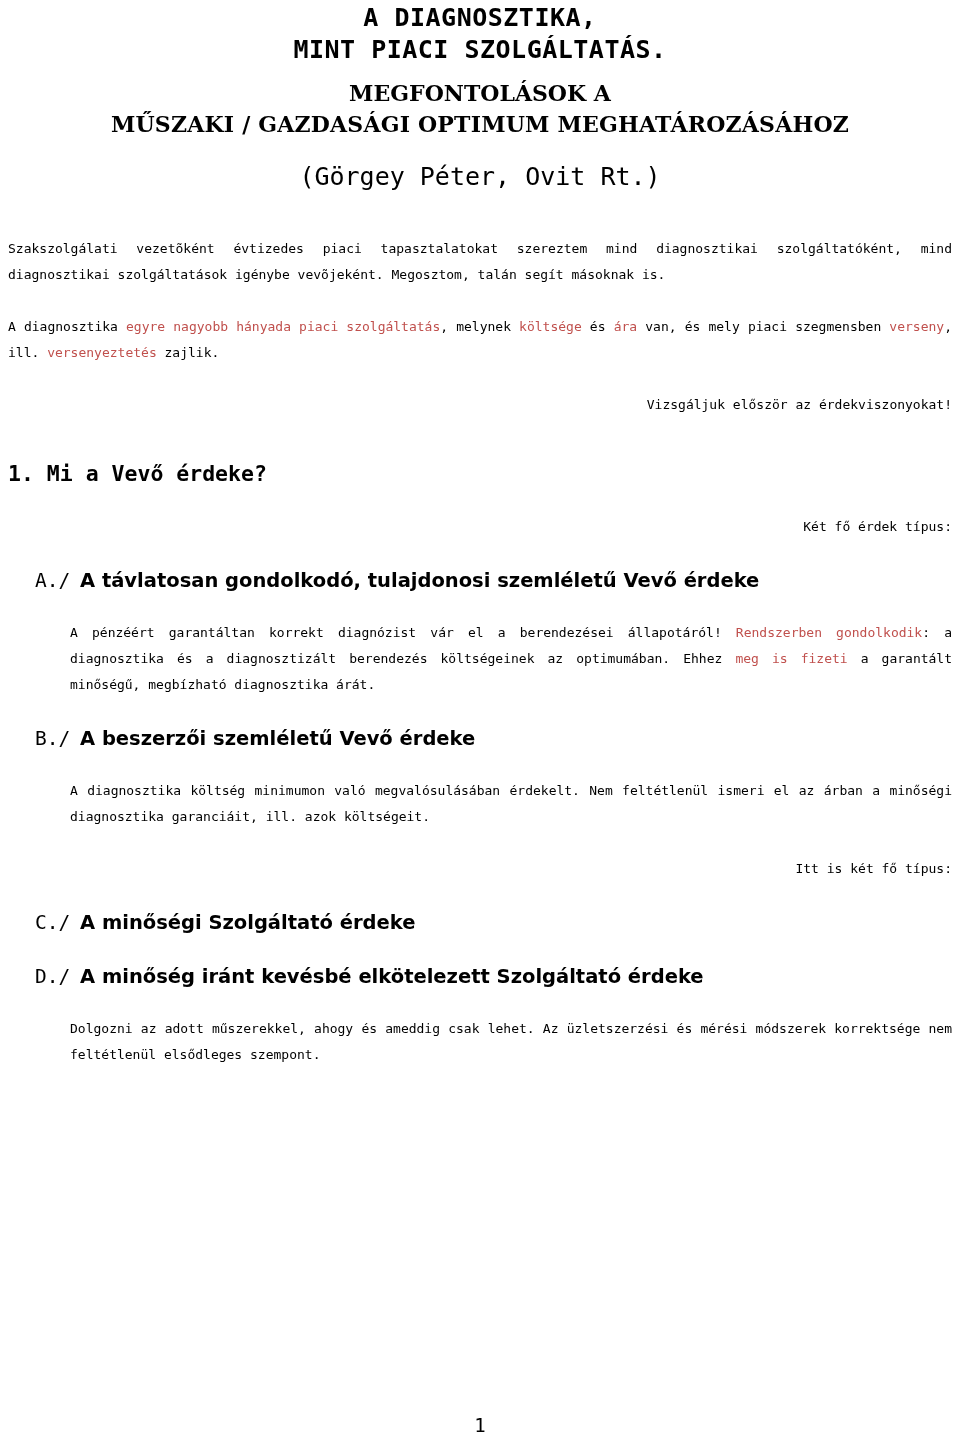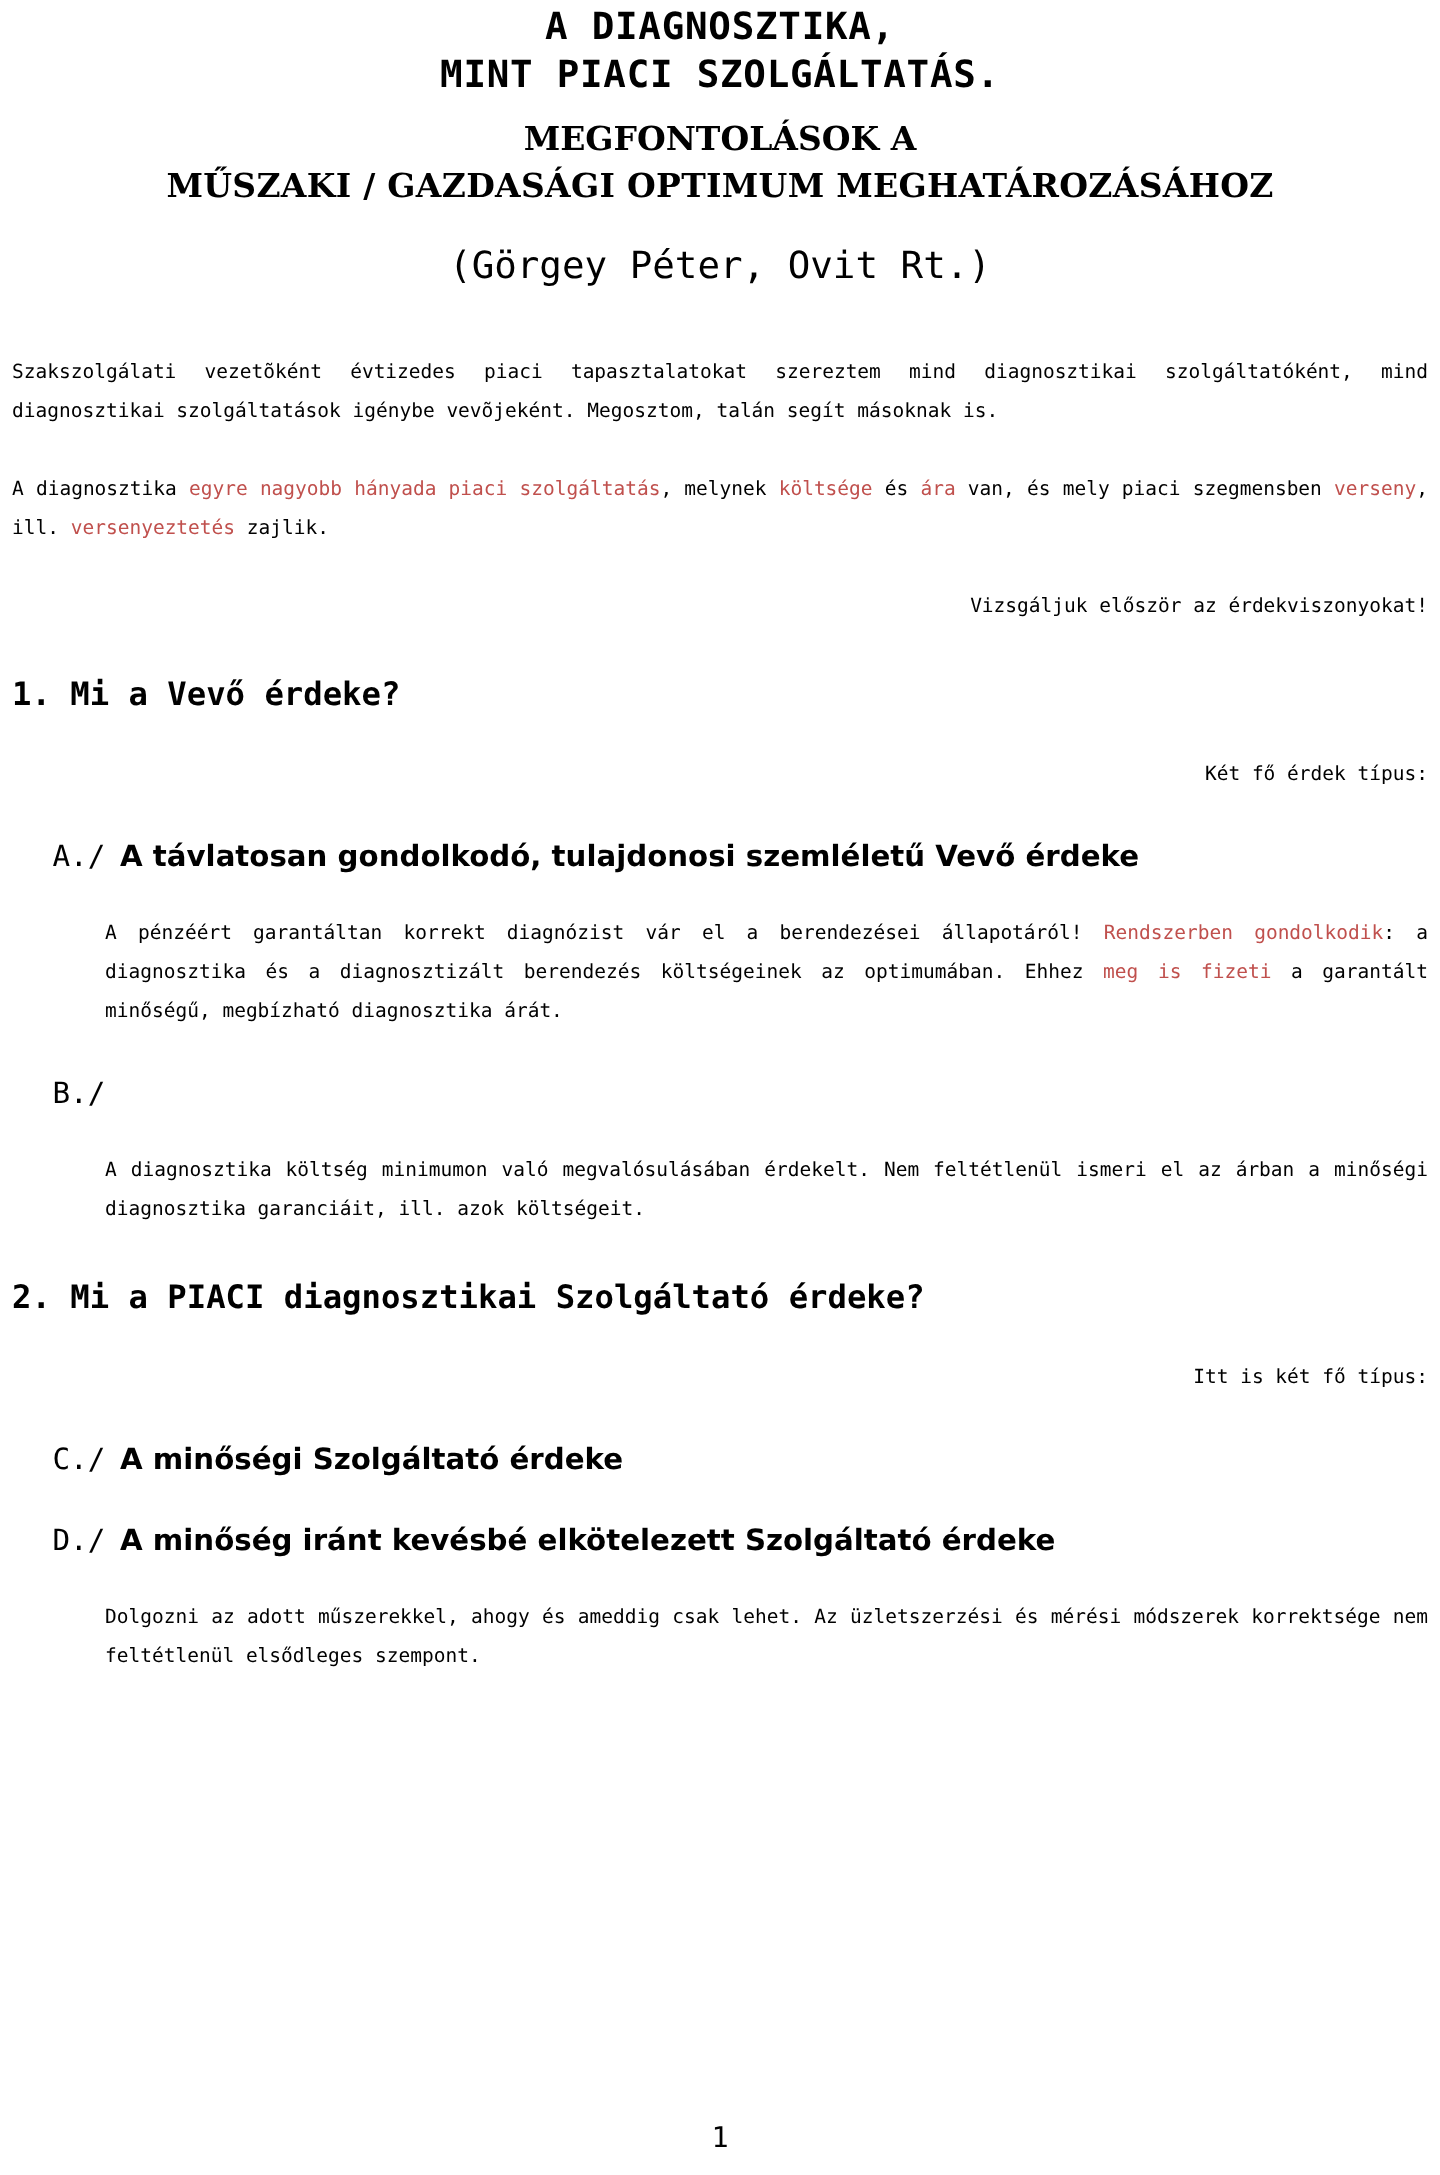--- a/index.html
+++ b/index.html
@@ -83,21 +83,21 @@
   h2.section-heading {
     font-family: "DejaVu Sans Mono", "Liberation Mono", monospace;
     font-weight: bold;
     font-size: 21.5px;
     line-height: 28px;
     margin: 0;
     padding: 0;
     letter-spacing: 0px;
     white-space: nowrap;
   }
-  h2.section-heading.gap-before { margin-top: 32px; }
+  h2.section-heading.gap-before { margin-top: 42px; }
 
   
   .lettered-heading {
     display: flex;
     align-items: baseline;
     margin-top: 28px;
   }
   .lettered-heading .marker {
     font-family: "DejaVu Sans Mono", "Liberation Mono", monospace;
     font-weight: normal;
@@ -162,25 +162,25 @@
 
     <div class="lettered-heading">
       <span class="marker">A./</span>
       <span class="heading-text">A távlatosan gondolkodó, tulajdonosi szemléletű Vevő érdeke</span>
     </div>
 
     <p class="para indent spaced"><span>A pénzéért garantáltan korrekt diagnózist vár el a berendezései állapotáról! </span><span class="red">Rendszerben gondolkodik</span><span>: a diagnosztika és a diagnosztizált berendezés költségeinek az optimumában. Ehhez </span><span class="red">meg is fizeti</span><span> a garantált minőségű, megbízható diagnosztika árát.</span></p>
 
     <div class="lettered-heading">
       <span class="marker">B./</span>
+      <span class="heading-text">A beszerzői szemléletű Vevő érdeke</span>
     </div>
 
     <p class="para indent spaced">A diagnosztika költség minimumon való megvalósulásában érdekelt. Nem feltétlenül ismeri el az árban a minőségi diagnosztika garanciáit, ill. azok költségeit.</p>
 
-    <h2 class="section-heading gap-before">2. Mi a PIACI diagnosztikai Szolgáltató érdeke?</h2>
 
     <p class="para spaced nojust">Itt is két fő típus:</p>
 
     <div class="lettered-heading">
       <span class="marker">C./</span>
       <span class="heading-text">A minőségi Szolgáltató érdeke</span>
     </div>
 
 
     <div class="lettered-heading">

